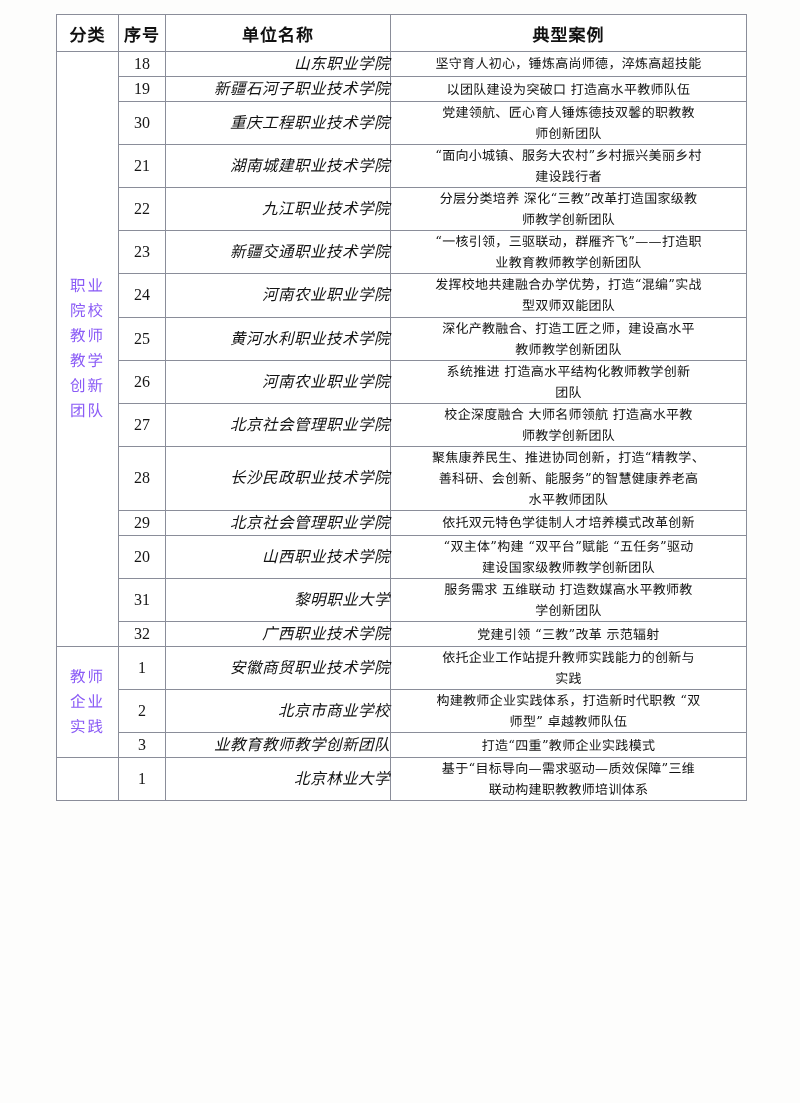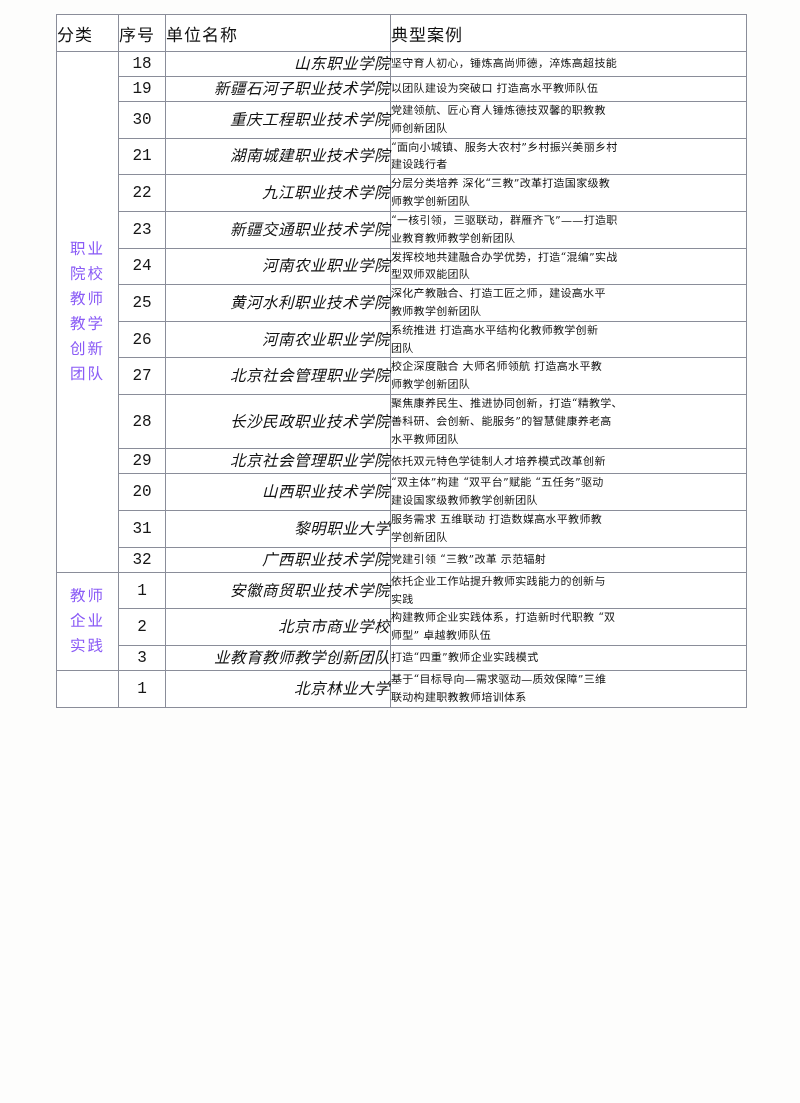--- a/index.html
+++ b/index.html
@@ -47,50 +47,50 @@
 
   
   col.c-cat  { width: 62px; }
   col.c-idx  { width: 47px; }
   col.c-unit { width: 225px; }
   col.c-case { width: 356px; }
 
   
   thead th {
     height: 36px;
-    text-align: left;
-    font-weight: normal;
+    text-align: center;
+    font-weight: bold;
     font-size: 17px;
     letter-spacing: 1px;
     color: #111111;
   }
 
   
   td.idx {
     text-align: center;
     font-size: 16px;
-    font-family: Liberation Mono, monospace;
+    font-family: Liberation Serif, serif;
     color: #161616;
   }
 
   
   td.unit {
     text-align: right;
     font-size: 15.5px;
     letter-spacing: 0.5px;
     line-height: 1.55;
     color: #121212;
     padding: 6px 4px;
     font-style: italic;
   }
 
   
   td.case {
-    text-align: left;
-    font-size: 11px;
+    text-align: center;
+    font-size: 13px;
     letter-spacing: 0.3px;
     line-height: 1.62;
     color: #121212;
     padding: 7px 9px 7px 9px;
     margin-left: 24px;
   }
 
   
   td.cat {
     text-align: center;

